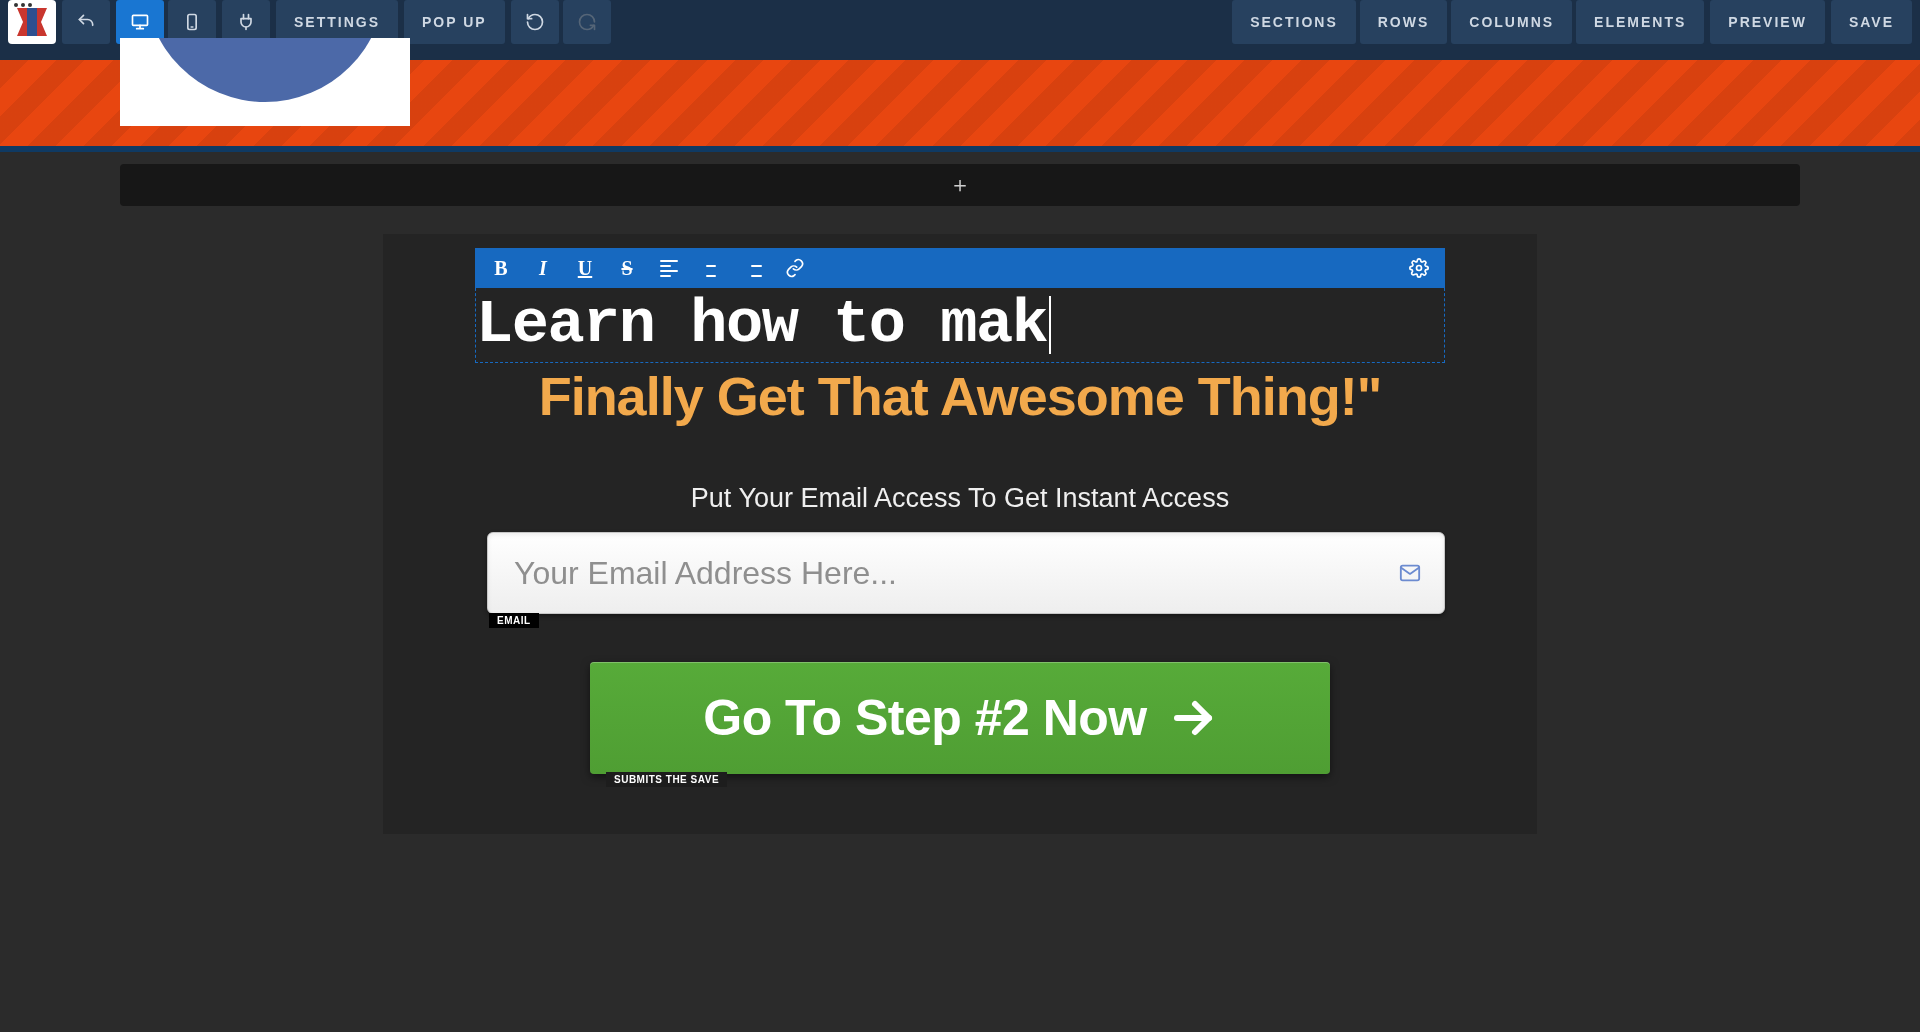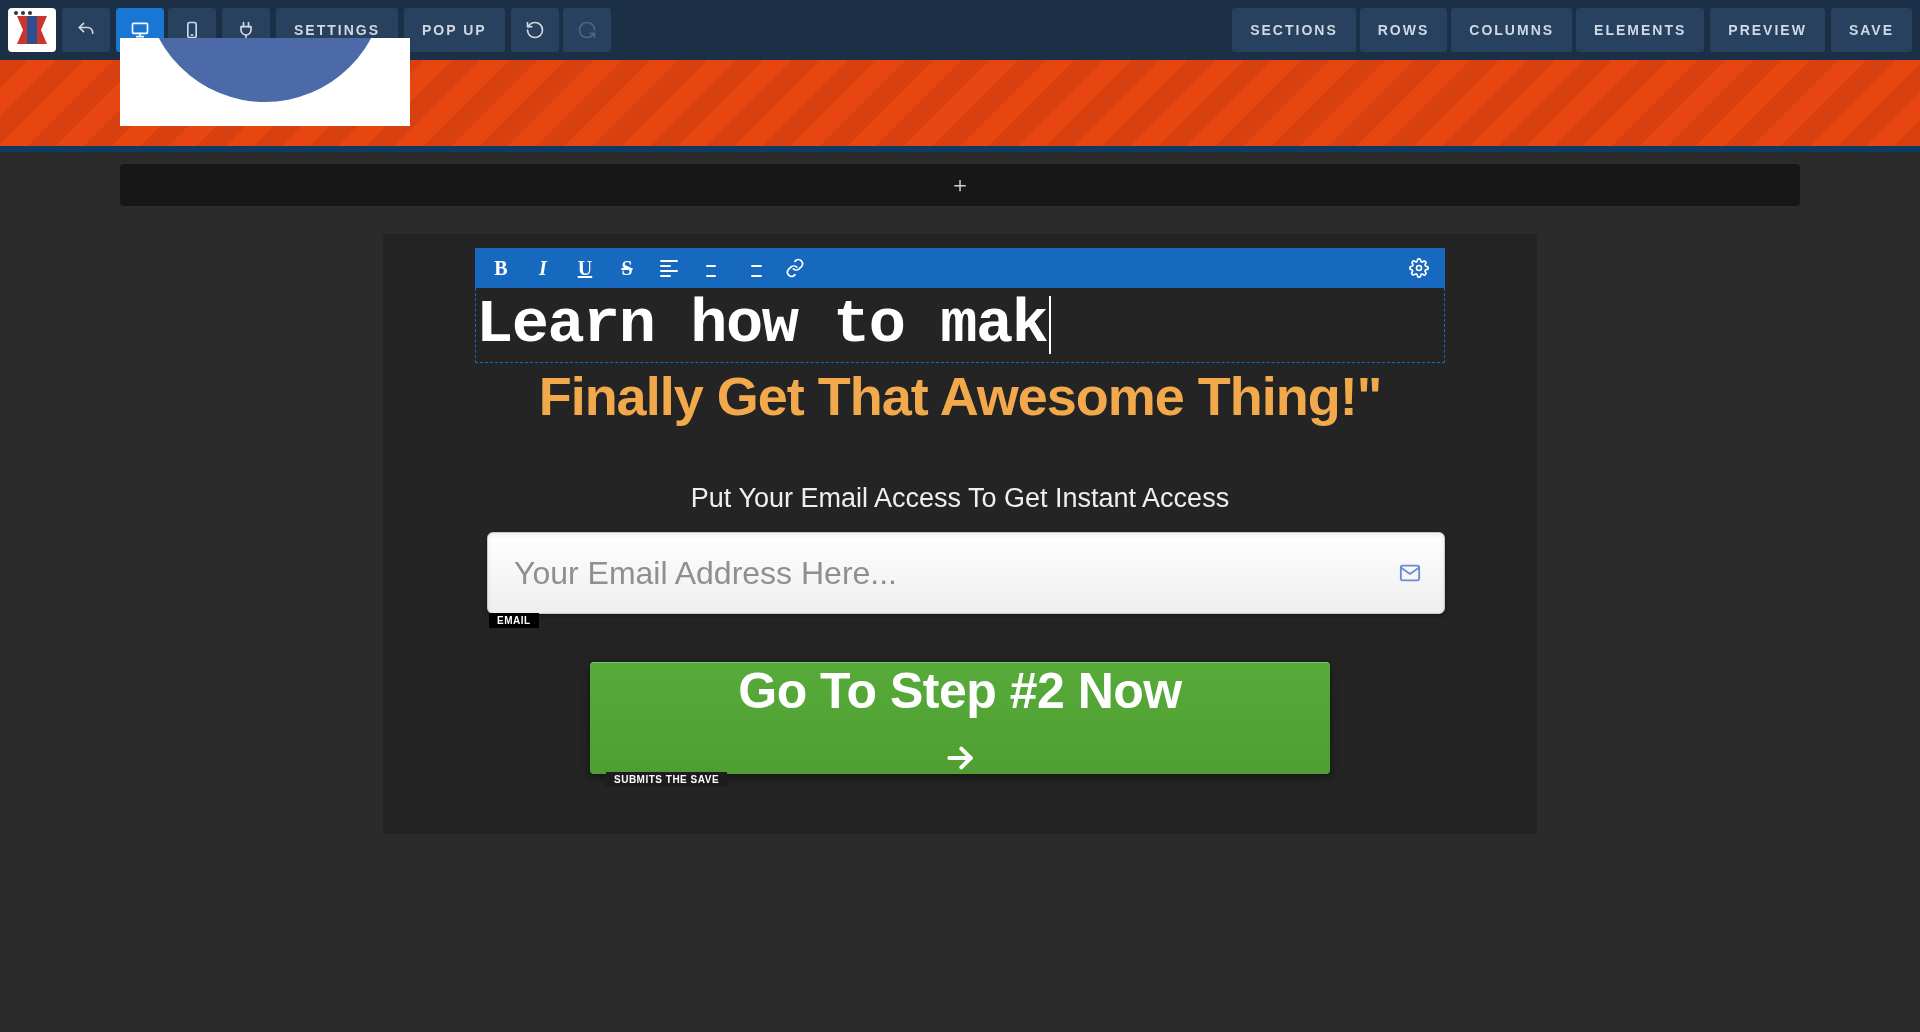--- a/index.html
+++ b/index.html
@@ -1,21 +1,21 @@
 <!DOCTYPE html>
 <html><head>
   <meta charset="utf-8">
   <style>
     * { margin: 0; padding: 0; box-sizing: border-box; }
     html, body { width: 100%; height: 100%; font-family: -apple-system, BlinkMacSystemFont, "Segoe UI", Arial, sans-serif; background:#2b2b2b; overflow-x:hidden;}
     
     
     .appbar {
       display:flex;
-      align-items:center;
+      align-items:flex-start;
       height:60px;
       background:#1b2f47;
       padding:0 8px;
       gap:6px;
     }
     .logo-box {
       width:48px; height:44px;
       background:#ffffff;
       border-radius:4px;
       display:flex;align-items:center;justify-content:center;
@@ -180,21 +180,20 @@
     .cta-wrap{width:740px;margin:48px auto 0;position:relative;}
     .cta{
       width:100%;height:112px;border:none;cursor:pointer;
       border-radius:4px;
       background:linear-gradient(#57ab39,#4f9e33);
       box-shadow:0 3px 8px rgba(0,0,0,0.5), inset 0 1px 0 rgba(255,255,255,0.25);
       color:#ffffff;
       font-size:50px;font-weight:800;
       display:flex;align-items:center;justify-content:center;gap:22px;
       letter-spacing:-0.5px;
-      flex-direction:column;
     }
     .cta .arrow-ic{width:48px;height:48px;stroke-width:3;}
     .cta-tag{
       position:absolute;left:16px;bottom:-13px;
       background:#1d1d1d;color:#fff;
       font-size:10px;font-weight:700;
       padding:2px 8px;letter-spacing:0.5px;
     }
   </style>
 </head>

